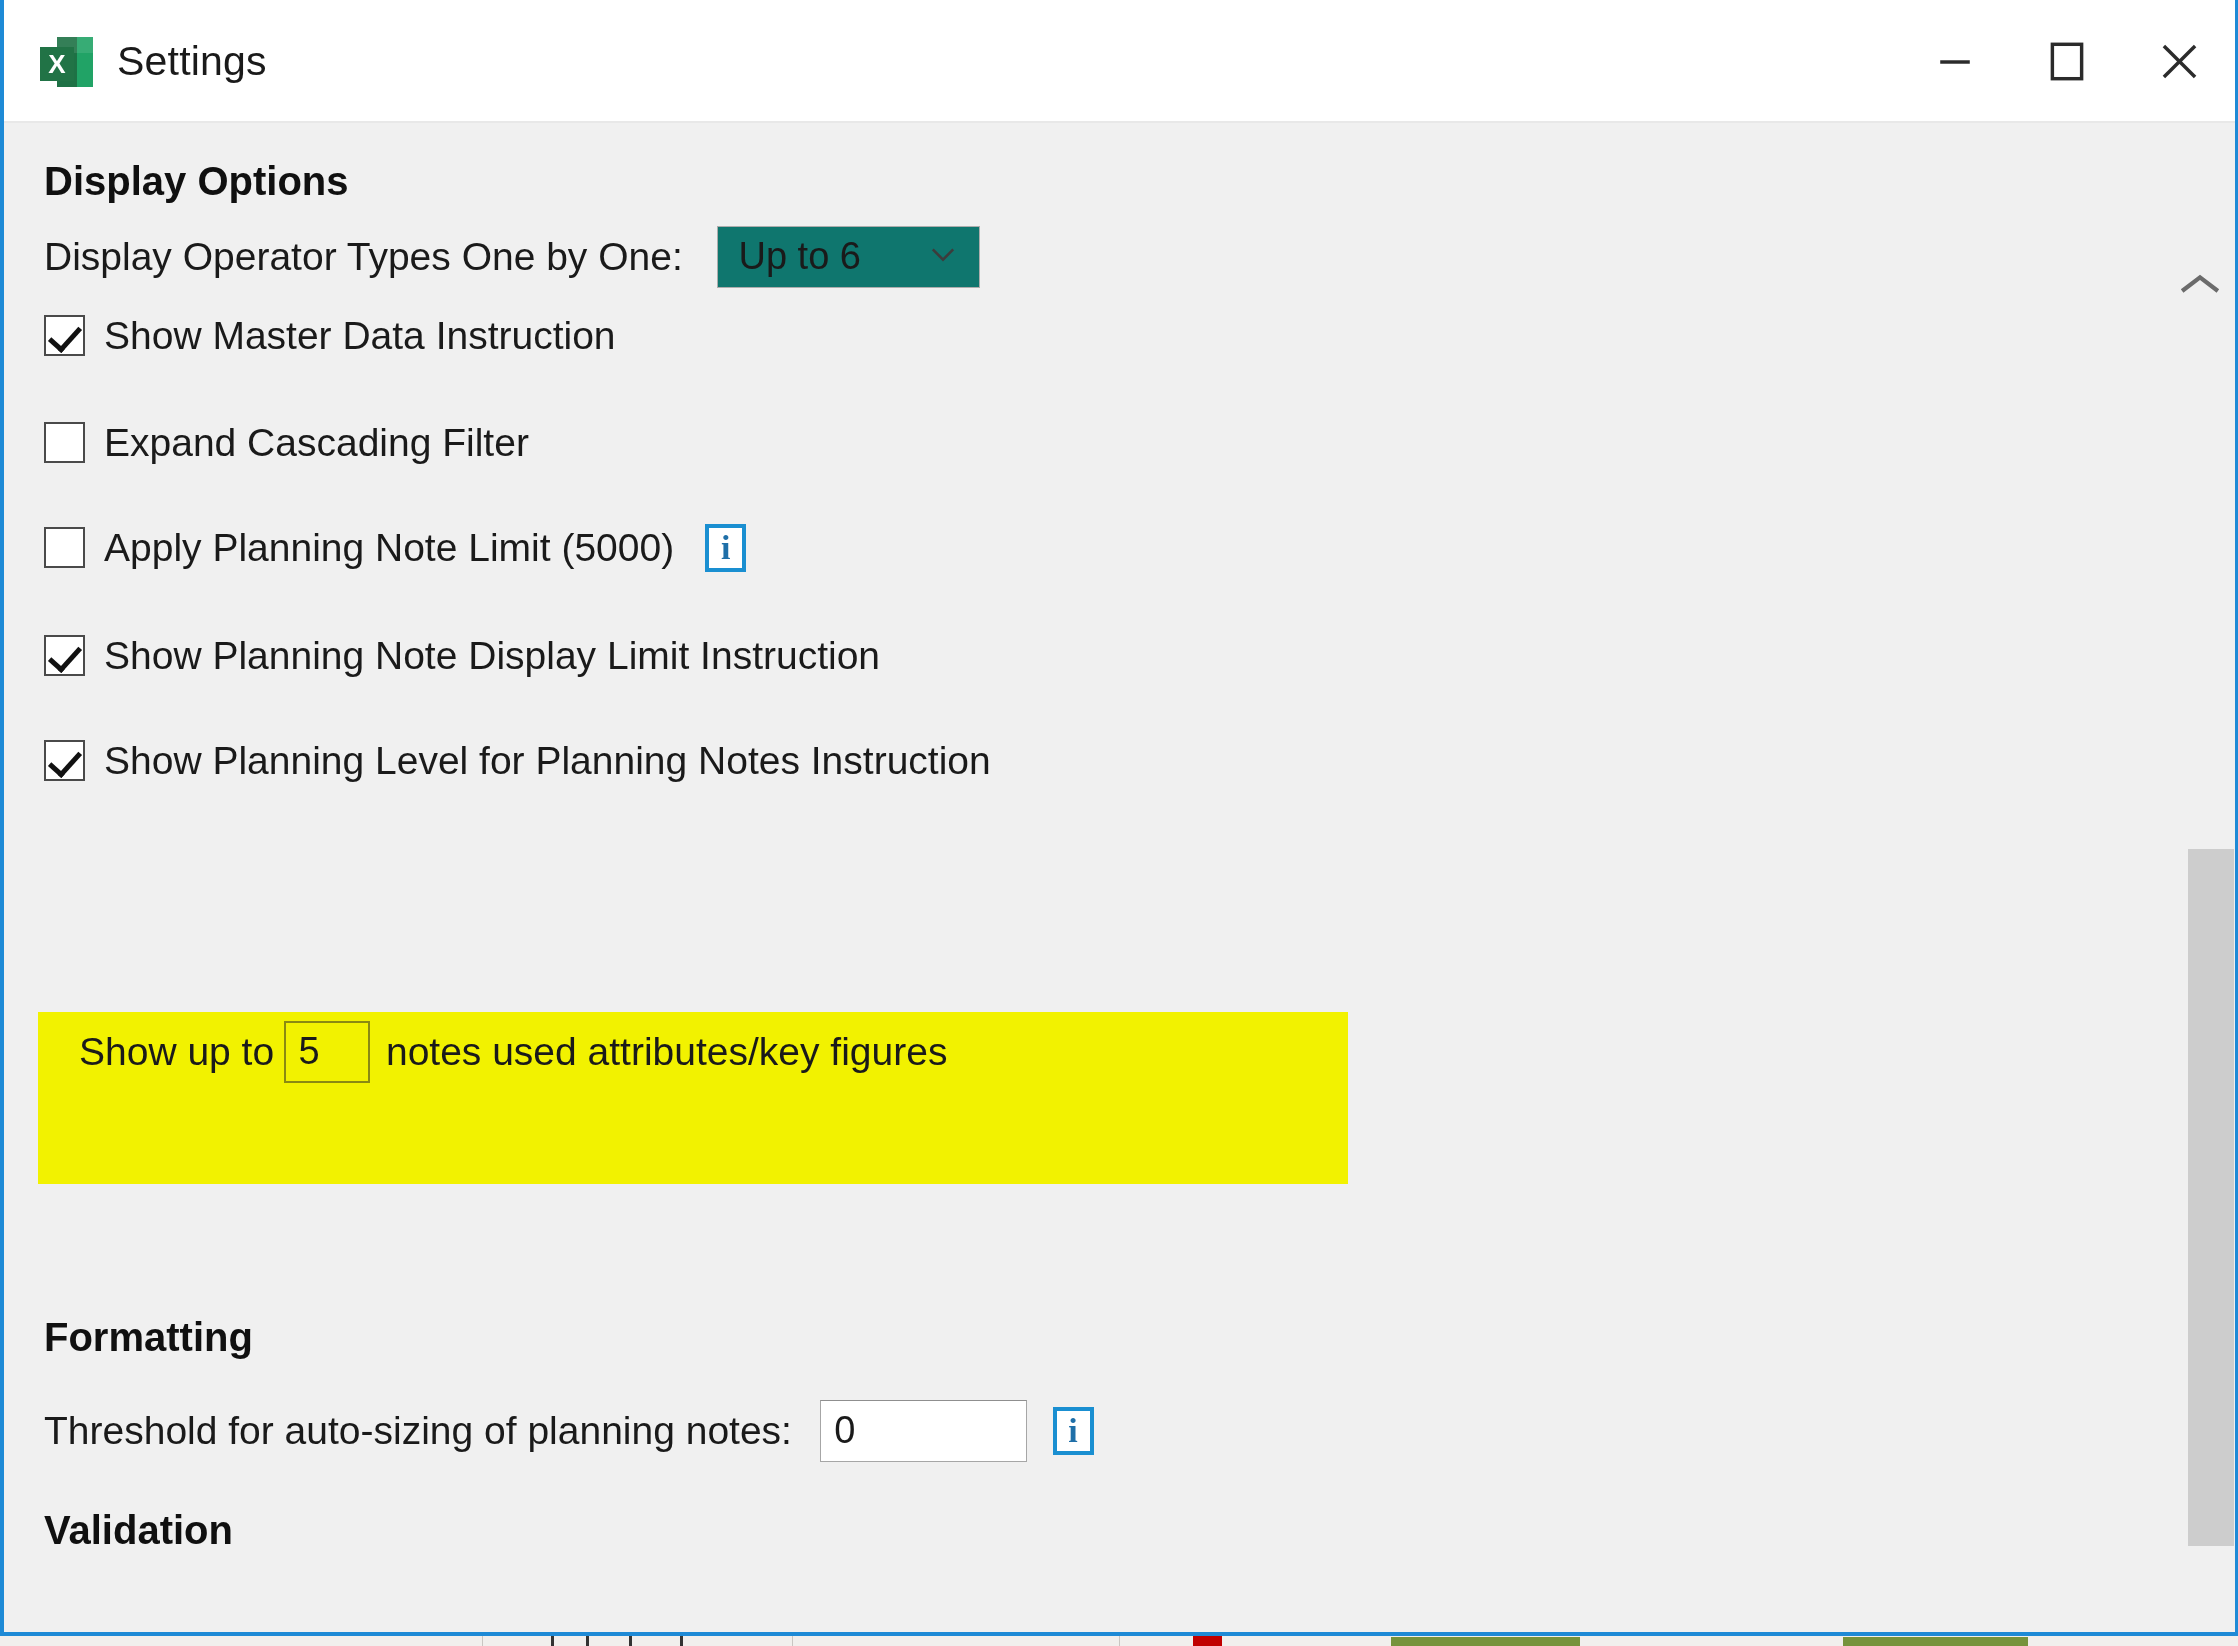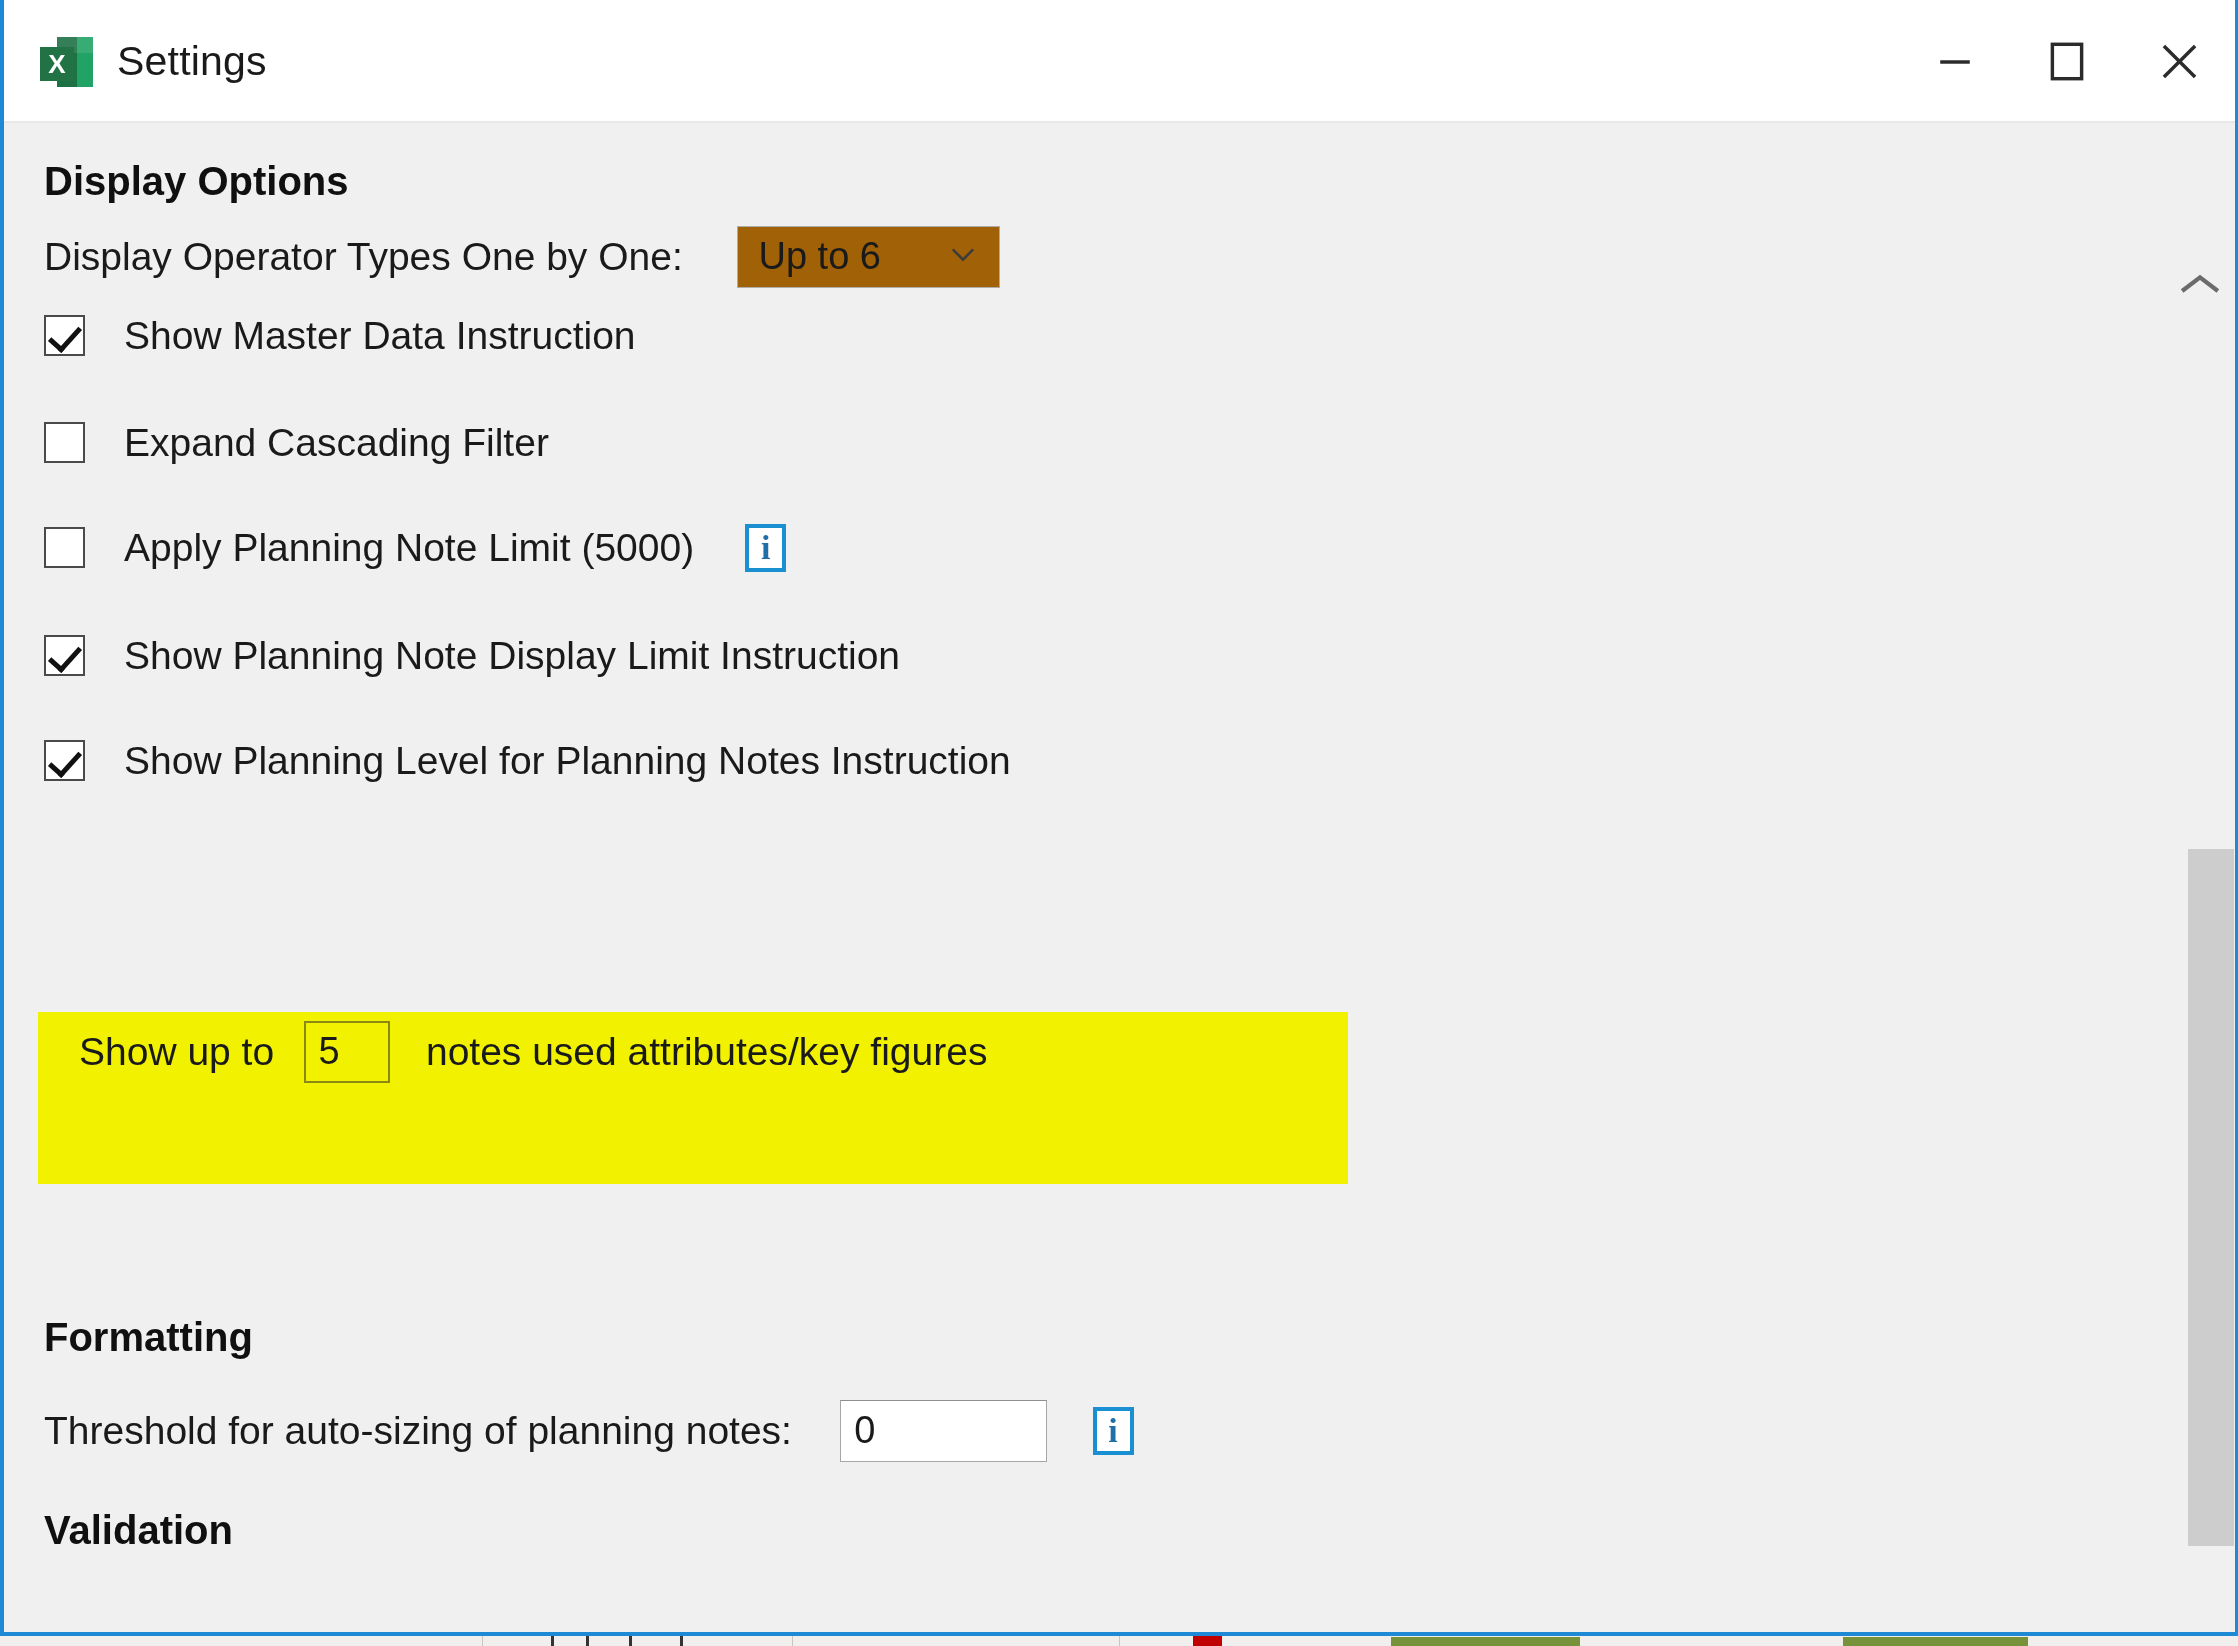--- a/index.html
+++ b/index.html
@@ -83,21 +83,20 @@
   }
   .section-heading{
     position:absolute;
     font-size:40px;font-weight:bold;color:#101010;
     white-space:nowrap;
   }
   .row{
     position:absolute;
     display:flex;align-items:center;
     white-space:nowrap;
-    gap:20px;
   }
   .label{
     font-size:39px;color:#1a1a1a;white-space:nowrap;
   }
 
   
   .checkbox{
     width:41px;height:41px;box-sizing:border-box;
     border:2.6px solid #4a4a4a;background:#ffffff;
     position:relative;flex:none;margin-right:19px;
@@ -106,21 +105,21 @@
     content:"";position:absolute;
     left:10.3px;top:3.4px;width:13px;height:26px;
     border:solid #111111;border-width:0 5.2px 5.2px 0;
     transform:rotate(42deg);
   }
   .checkbox.on-yellow{background:#f2f200;border-color:#6b6b00;}
 
   
   #operator-types-select{
     width:263px;height:62px;box-sizing:border-box;
-    border:1.7px solid #adadad;background:#a16207;
+    border:1.7px solid #adadad;background:#0f766e;
     display:flex;align-items:center;
     position:relative;
   }
   #operator-types-select .sel-value{
     font-size:38px;color:#1a1a1a;margin-left:20.7px;
   }
   #operator-types-select .chev{
     position:absolute;right:22.4px;top:50%;transform:translateY(-55%);
   }
 

